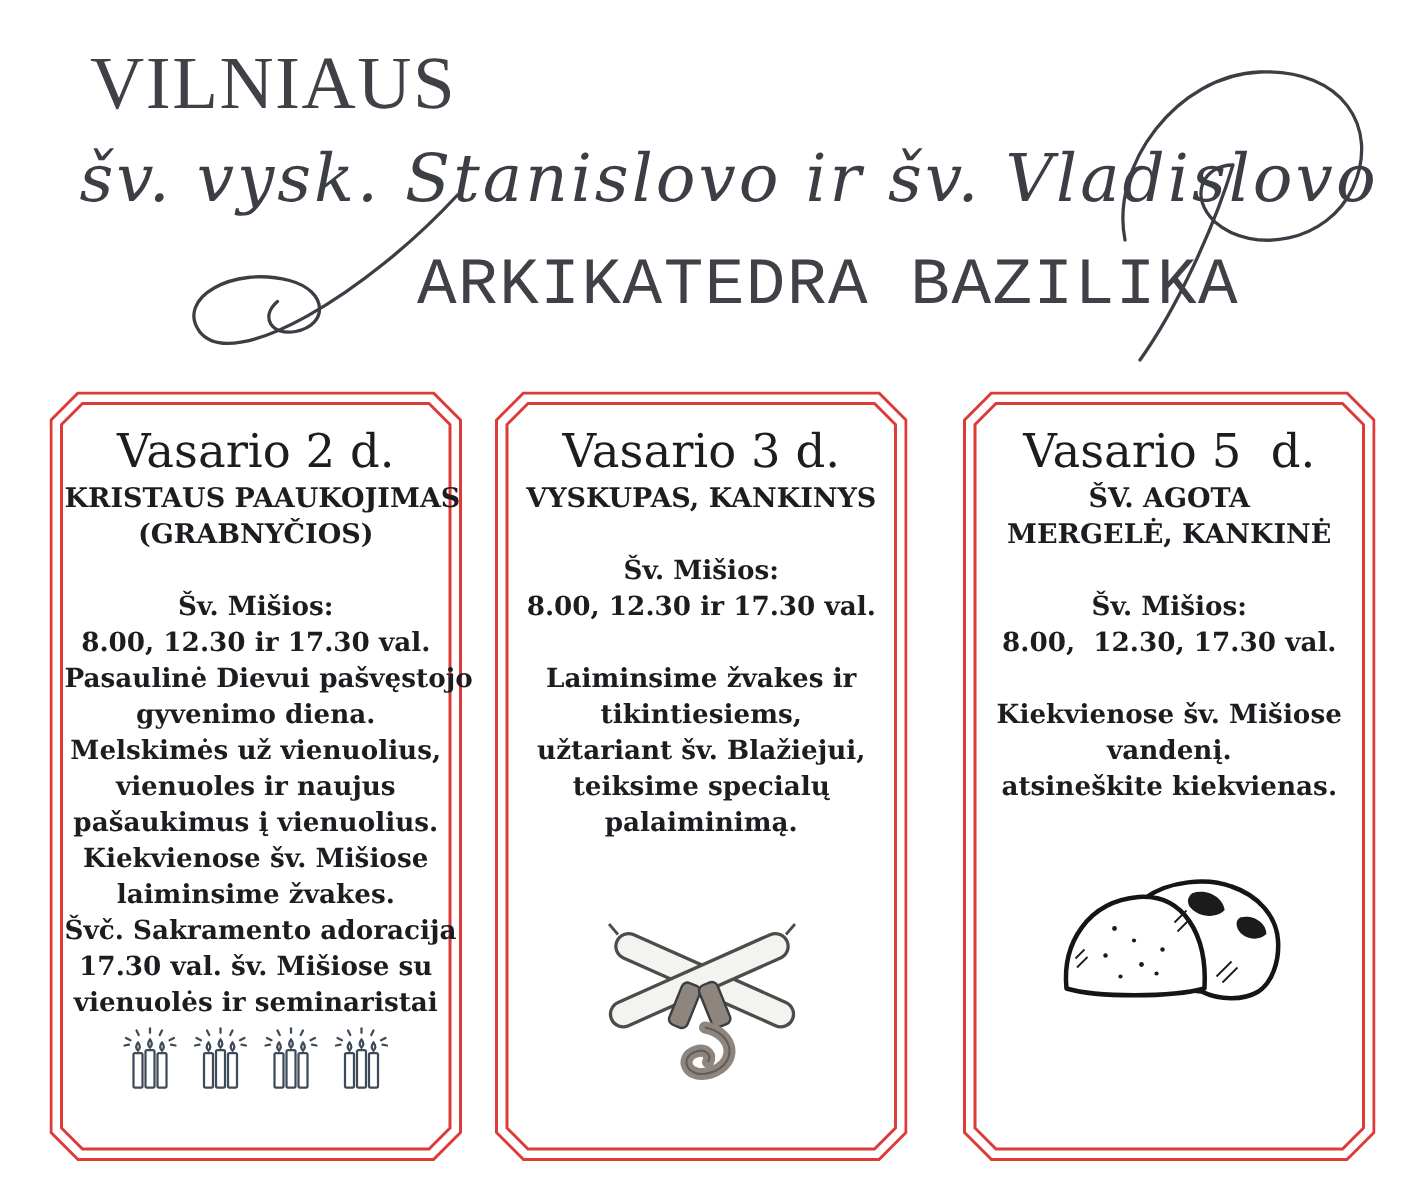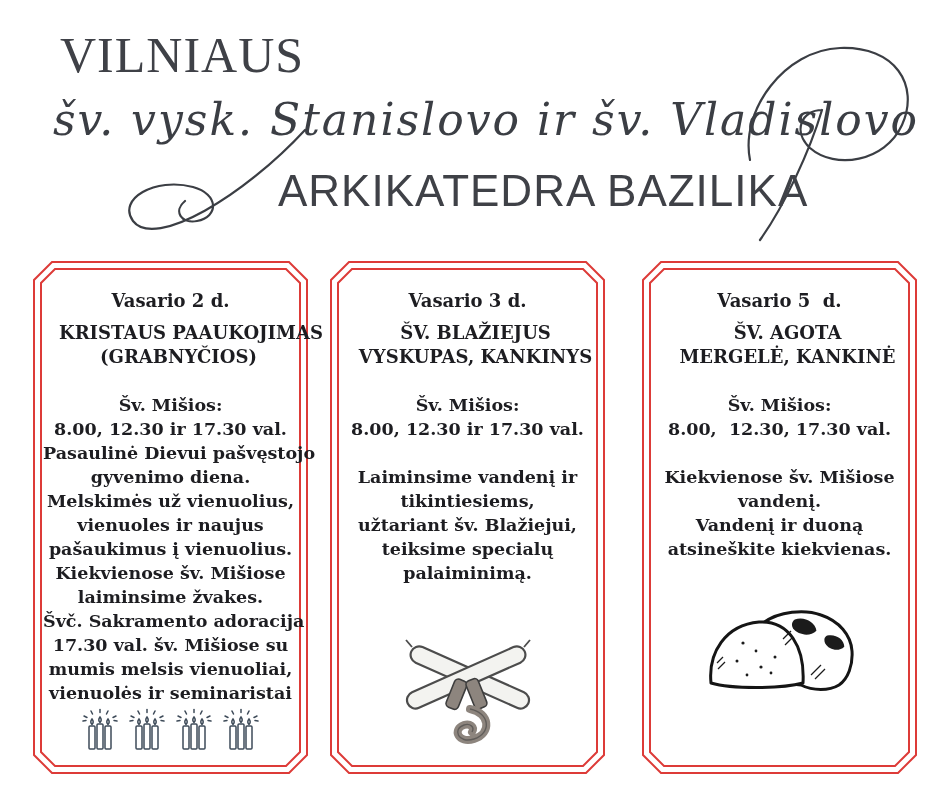--- a/index.html
+++ b/index.html
@@ -28,21 +28,21 @@
     text-align: center;
     font-family: "DejaVu Serif", serif;
     font-style: italic;
     font-size: 44px;
     letter-spacing: 2px;
     color: #3b3e44;
   }
   .hdr-line3 {
     position: absolute;
     left: 278px; top: 166px;
-    font-family: Liberation Sans, sans-serif;
+    font-family: Liberation Mono, monospace;
     font-size: 44px;
     letter-spacing: 1px;
     color: #3f4147;
     white-space: pre;
   }
   .flourish { position: absolute; pointer-events: none; }
   .flourish-right { left: 730px; top: 30px; }
   .flourish-left { left: 115px; top: 125px; }
   
   .card {
@@ -58,33 +58,32 @@
   .card-content {
     position: absolute;
     left: 10px; top: 10px;
     width: 255px; height: 493px;
     padding-top: 14px;
     text-align: center;
     color: #1d1d21;
   }
   .card-date {
     font-family: "DejaVu Serif", serif;
-    font-weight: bold;
-    font-size: 18px;
+    font-weight: normal;
+    font-size: 31px;
     line-height: 32px;
     margin-bottom: 4px;
     white-space: pre;
   }
   .card-title-line {
     font-family: "DejaVu Serif", serif;
     font-weight: bold;
     font-size: 18px;
     line-height: 24px;
     white-space: pre;
-    margin-left: 16px;
   }
   .card-body { margin-top: 24px; }
   .ln {
     font-family: "DejaVu Serif", serif;
     font-weight: bold;
     font-size: 17.5px;
     line-height: 24px;
     min-height: 24px;
     white-space: pre;
   }
@@ -129,21 +128,20 @@
         <div class="ln">8.00, 12.30 ir 17.30 val.</div>
         <div class="ln">Pasaulinė Dievui pašvęstojo</div>
         <div class="ln">gyvenimo diena.</div>
         <div class="ln">Melskimės už vienuolius,</div>
         <div class="ln">vienuoles ir naujus</div>
         <div class="ln">pašaukimus į vienuolius.</div>
         <div class="ln">Kiekvienose šv. Mišiose</div>
         <div class="ln">laiminsime žvakes.</div>
         <div class="ln">Švč. Sakramento adoracija</div>
         <div class="ln">17.30 val. šv. Mišiose su</div>
-        <div class="ln">mumis melsis vienuoliai,</div>
         <div class="ln">vienuolės ir seminaristai</div>
       </div>
       <div class="candles-row">
 
         <svg width="40" height="44" viewBox="0 0 40 44">
           <g fill="none" stroke="#3e4b59" stroke-width="1.5" stroke-linecap="round">
             <rect x="9" y="19" width="6" height="23" rx="1"></rect>
             <rect x="17" y="17" width="6" height="25" rx="1"></rect>
             <rect x="25" y="19" width="6" height="23" rx="1"></rect>
             <path d="M 12 12 q 2.4 3 0 5.5 q -2.4 -2.5 0 -5.5 Z"></path>
@@ -213,27 +211,26 @@
     </div>
   </div>
 
   <div class="card card-2">
     <svg class="card-border" viewBox="0 0 275 513">
       <polygon points="19,1 256,1 274,19 274,494 256,512 19,512 1,494 1,19" fill="none" stroke="#dd3b38" stroke-width="2"></polygon>
       <polygon points="22,8 253,8 267,22 267,491 253,505 22,505 8,491 8,22" fill="none" stroke="#dd3b38" stroke-width="2"></polygon>
     </svg>
     <div class="card-content">
       <div class="card-date">Vasario 3 d.</div>
-      <div class="card-title-line">ŠV. BLAŽIEJUS</div>
       <div class="card-title-line">VYSKUPAS, KANKINYS</div>
       <div class="card-body">
         <div class="ln">Šv. Mišios:</div>
         <div class="ln">8.00, 12.30 ir 17.30 val.</div>
         <div class="ln"></div>
-        <div class="ln">Laiminsime vandenį ir</div>
+        <div class="ln">Laiminsime žvakes ir</div>
         <div class="ln">tikintiesiems,</div>
         <div class="ln">užtariant šv. Blažiejui,</div>
         <div class="ln">teiksime specialų</div>
         <div class="ln">palaiminimą.</div>
       </div>
       <div class="img-block img-candles-crossed">
         <svg width="180" height="118" viewBox="0 0 180 118">
 
           <g>
             <rect x="28" y="38" width="128" height="17" rx="8.5" fill="#f3f3f0" stroke="#4c4c4c" stroke-width="2.2" transform="rotate(24 92 46)"></rect>
@@ -262,21 +259,20 @@
     <div class="card-content">
       <div class="card-date">Vasario 5  d.</div>
       <div class="card-title-line">ŠV. AGOTA</div>
       <div class="card-title-line">MERGELĖ, KANKINĖ</div>
       <div class="card-body">
         <div class="ln">Šv. Mišios:</div>
         <div class="ln">8.00,  12.30, 17.30 val.</div>
         <div class="ln"></div>
         <div class="ln">Kiekvienose šv. Mišiose</div>
         <div class="ln">vandenį.</div>
-        <div class="ln">Vandenį ir duoną</div>
         <div class="ln">atsineškite kiekvienas.</div>
       </div>
       <div class="img-block img-bread">
         <svg width="158" height="100" viewBox="0 0 158 100">
 
           <path d="M 62 18 C 78 6, 104 4, 120 10 C 138 16, 150 30, 151 46 C 152 60, 147 74, 138 80 C 128 86, 112 86, 100 80 L 62 76 Z" fill="#ffffff" stroke="#151515" stroke-width="3" stroke-linejoin="round"></path>
 
           <path d="M 10 78 C 7 48, 24 20, 58 17 C 88 15, 104 42, 102 78 C 80 84, 30 84, 10 78 Z" fill="#ffffff" stroke="#151515" stroke-width="3" stroke-linejoin="round"></path>
 
           <path d="M 92 18 C 100 12, 112 14, 116 22 C 112 30, 100 32, 93 27 C 90 24, 90 21, 92 18 Z" fill="#1b1b1b" transform="rotate(18 104 22)"></path>

